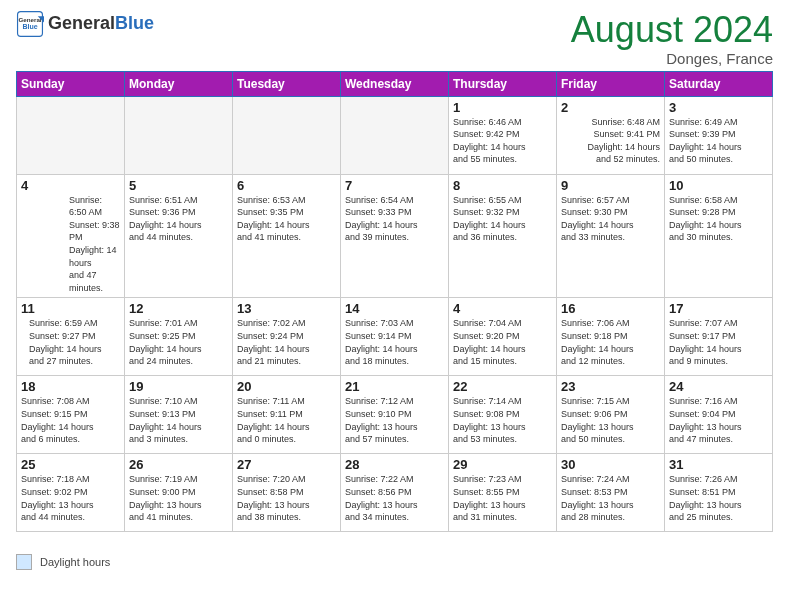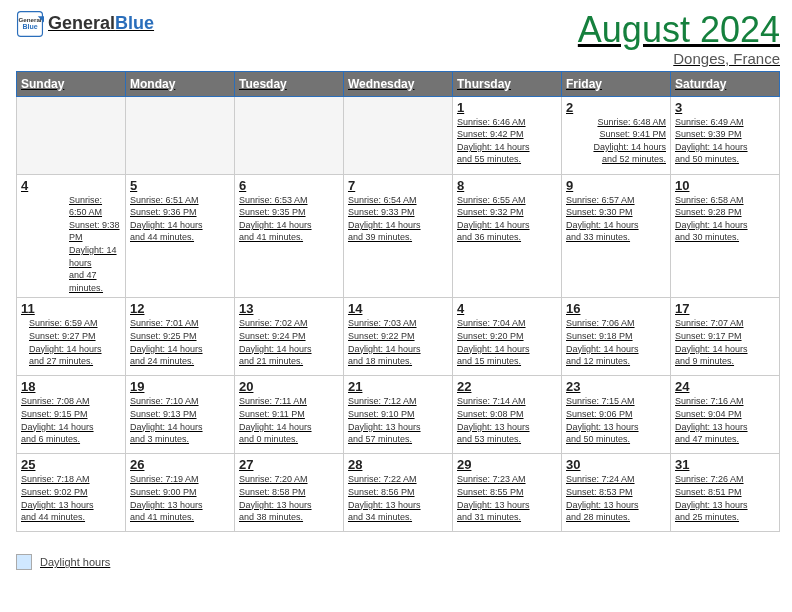--- a/index.html
+++ b/index.html
@@ -5,22 +5,21 @@
     * { box-sizing: border-box; margin: 0; padding: 0; }
     body {
       font-family: Arial, sans-serif;
       background: #fff;
       width: 792px;
       height: 612px;
       overflow: hidden;
     }
     .container {
       width: 792px;
-      padding: 10px 12px 10px 16px;
-      text-decoration: underline;
+      padding: 10px 19px 10px 16px;
     }
     .header-row {
       display: flex;
       justify-content: space-between;
       align-items: flex-start;
       margin-bottom: 4px;
     }
     .logo {
       display: flex;
       align-items: center;
@@ -52,21 +51,21 @@
     .location {
       font-size: 15px;
       color: #555;
     }
     table {
       width: 100%;
       border-collapse: collapse;
       table-layout: fixed;
     }
     th {
-      background: #737373;
+      background: #a21caf;
       color: #fff;
       font-size: 12px;
       font-weight: bold;
       padding: 5px 4px;
       text-align: left;
       border: 1px solid #2a6ebb;
     }
     td {
       border: 1px solid #ccc;
       vertical-align: top;
@@ -240,21 +239,21 @@
           <td>
             <span class="day-num">13</span>
             <div class="day-info" style="white-space: pre-line;">Sunrise: 7:02 AM
 Sunset: 9:24 PM
 Daylight: 14 hours
 and 21 minutes.</div>
           </td>
           <td>
             <span class="day-num">14</span>
             <div class="day-info" style="white-space: pre-line;">Sunrise: 7:03 AM
-Sunset: 9:22 PM
+Sunset: 9:14 PM
 Daylight: 14 hours
 and 18 minutes.</div>
           </td>
           <td>
             <span class="day-num">4</span>
             <div class="day-info" style="white-space: pre-line;">Sunrise: 7:04 AM
 Sunset: 9:20 PM
 Daylight: 14 hours
 and 15 minutes.</div>
           </td>

